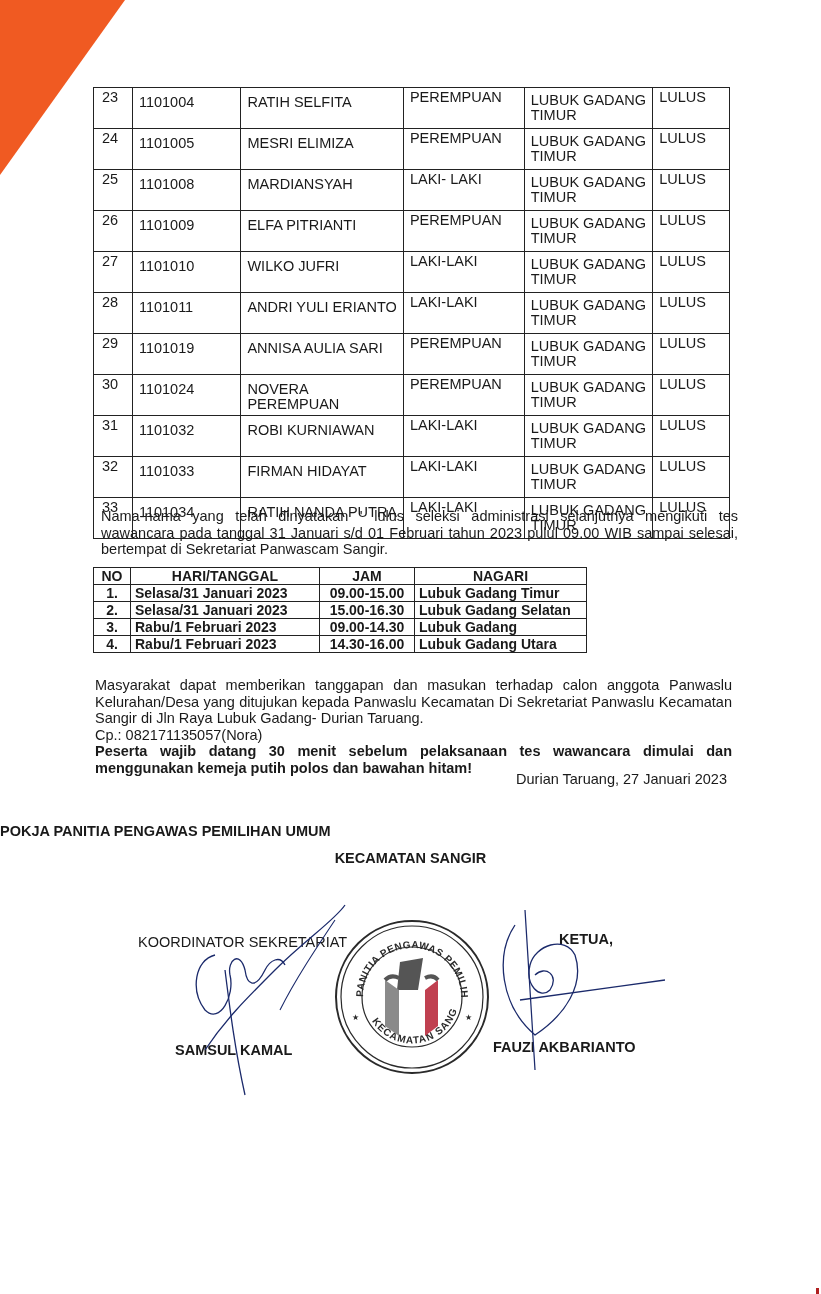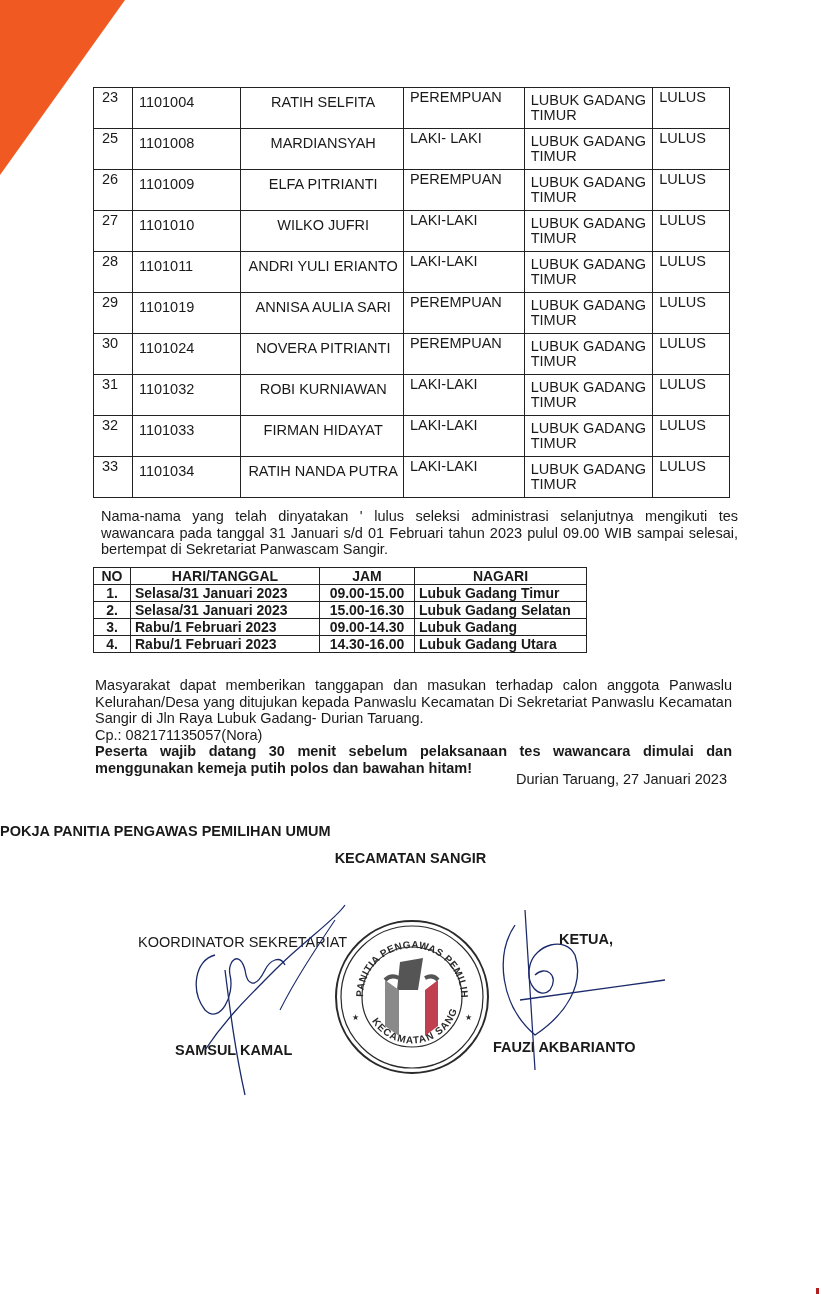--- a/index.html
+++ b/index.html
@@ -21,21 +21,21 @@
   
   .ptable {
     position: absolute; left: 93px; top: 87px; width: 637px;
     border-collapse: collapse; font-size: 14.5px; line-height: 15px;
   }
   .ptable td {
     border: 1.3px solid #222; vertical-align: top; padding: 2px 4px 2px 6px; height: 31px;
   }
   .ptable td.no { width: 26px; padding-left: 8px; }
   .ptable td.id { width: 98px; padding-top: 7px; }
-  .ptable td.nm { width: 152px; padding-top: 7px; text-align: center; }
+  .ptable td.nm { width: 152px; padding-top: 7px; }
   .ptable td.gn { width: 110px; }
   .ptable td.ng { width: 118px; padding-top: 5px; }
   .ptable td.st { width: 66px; margin-top: 35px; }
 
   .para1 {
     position: absolute; left: 101px; top: 508px; width: 637px;
     font-size: 14.5px; line-height: 16.5px; text-align: justify;
   }
 
   
@@ -78,20 +78,28 @@
   <tbody id="ptbody">
       <tr>
         <td class="no">23</td>
         <td class="id">1101004</td>
         <td class="nm">RATIH SELFITA</td>
         <td class="gn">PEREMPUAN</td>
         <td class="ng">LUBUK GADANG TIMUR</td>
         <td class="st">LULUS</td>
       </tr>
       <tr>
+        <td class="no">24</td>
+        <td class="id">1101005</td>
+        <td class="nm">MESRI ELIMIZA</td>
+        <td class="gn">PEREMPUAN</td>
+        <td class="ng">LUBUK GADANG TIMUR</td>
+        <td class="st">LULUS</td>
+      </tr>
+      <tr>
         <td class="no">25</td>
         <td class="id">1101008</td>
         <td class="nm">MARDIANSYAH</td>
         <td class="gn">LAKI- LAKI</td>
         <td class="ng">LUBUK GADANG TIMUR</td>
         <td class="st">LULUS</td>
       </tr>
       <tr>
         <td class="no">26</td>
         <td class="id">1101009</td>
@@ -120,21 +128,21 @@
         <td class="no">29</td>
         <td class="id">1101019</td>
         <td class="nm">ANNISA AULIA SARI</td>
         <td class="gn">PEREMPUAN</td>
         <td class="ng">LUBUK GADANG TIMUR</td>
         <td class="st">LULUS</td>
       </tr>
       <tr>
         <td class="no">30</td>
         <td class="id">1101024</td>
-        <td class="nm">NOVERA PITRIANTI</td>
+        <td class="nm">NOVERA PEREMPUAN</td>
         <td class="gn">PEREMPUAN</td>
         <td class="ng">LUBUK GADANG TIMUR</td>
         <td class="st">LULUS</td>
       </tr>
       <tr>
         <td class="no">31</td>
         <td class="id">1101032</td>
         <td class="nm">ROBI KURNIAWAN</td>
         <td class="gn">LAKI-LAKI</td>
         <td class="ng">LUBUK GADANG TIMUR</td>

